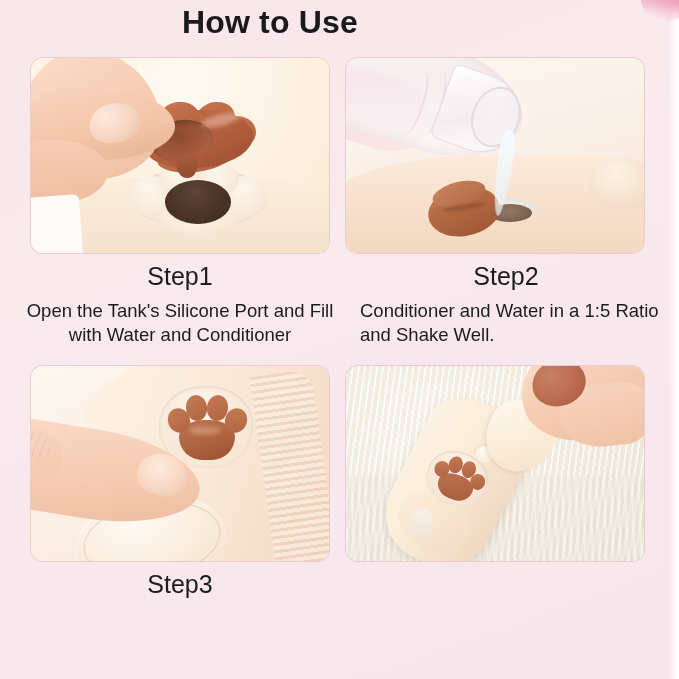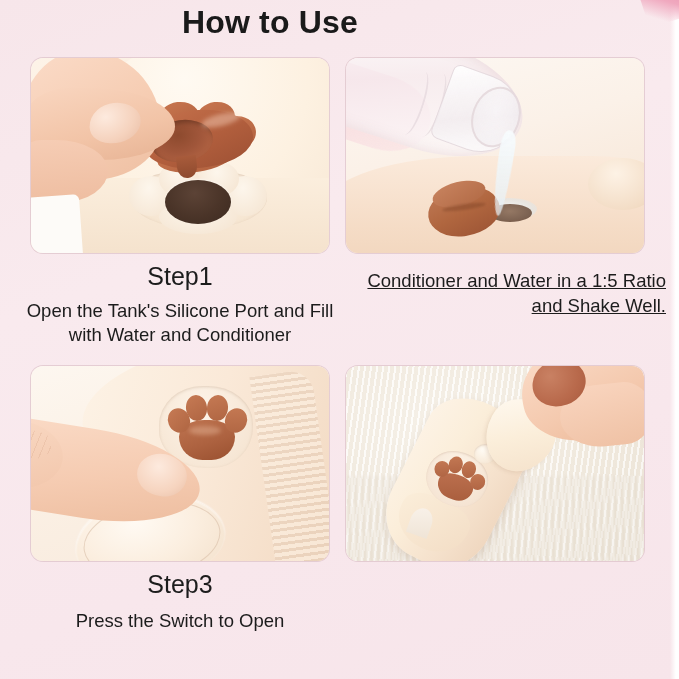--- a/index.html
+++ b/index.html
@@ -85,21 +85,21 @@
     line-height: 1.18;
   }
   .step-desc {
     font-size: 18.5px;
     font-weight: 400;
     color: #1c1c1c;
     line-height: 1.34;
     margin-top: 7px;
   }
   .desc-center { text-align: center; }
-  .desc-left   { text-align: right; padding-left: 14px; text-decoration: underline; }
+  .desc-left   { text-align: left; padding-left: 14px; }
 
   
   .step-tl .caption-block { width: 340px; margin-left: -21px; }
   .step-tr .caption-block { width: 320px; margin-left: 0px; }
   .step-bl .caption-block { width: 298px; }
   .step-br .caption-block { width: 298px; }
   .step-bl .step-desc, .step-br .step-desc { margin-top: 9px; }
 
   
   .p1 { background: linear-gradient(150deg,#fdf3e8 0%, #fbeedf 40%, #f6e4d2 100%); }
@@ -566,20 +566,21 @@
       <div class="plug-crease"></div>
       <div class="bottle-pink"></div>
       <div class="bottle"></div>
       <div class="ring1"></div>
       <div class="ring2"></div>
       <div class="neck"></div>
       <div class="mouth"></div>
       <div class="stream"></div>
     </div>
     <div class="caption-block">
+      <div class="step-label">Step2</div>
       <div class="step-desc desc-left">Conditioner and Water in a 1:5 Ratio and Shake Well.</div>
     </div>
   </div>
 
   <div class="step step-bl">
     <div class="photo p3">
       <div class="device"></div>
       <div class="device-edge"></div>
       <div class="paw-recess"></div>
       <div class="paw">
@@ -592,21 +593,20 @@
       </div>
       <div class="switch"></div>
       <div class="switch-ring"></div>
       <div class="hand"></div>
       <div class="knuckle"></div>
       <div class="lines"></div>
       <div class="fnail"></div>
     </div>
     <div class="caption-block">
       <div class="step-label">Step3</div>
-      <div class="step-desc desc-center">Press the Switch to Open</div>
     </div>
   </div>
 
   <div class="step step-br">
     <div class="photo p4">
       <div class="fur"></div>
       <div class="fur2"></div>
       <div class="brush"></div>
       <div class="brush-tip"></div>
       <div class="notch"></div>

